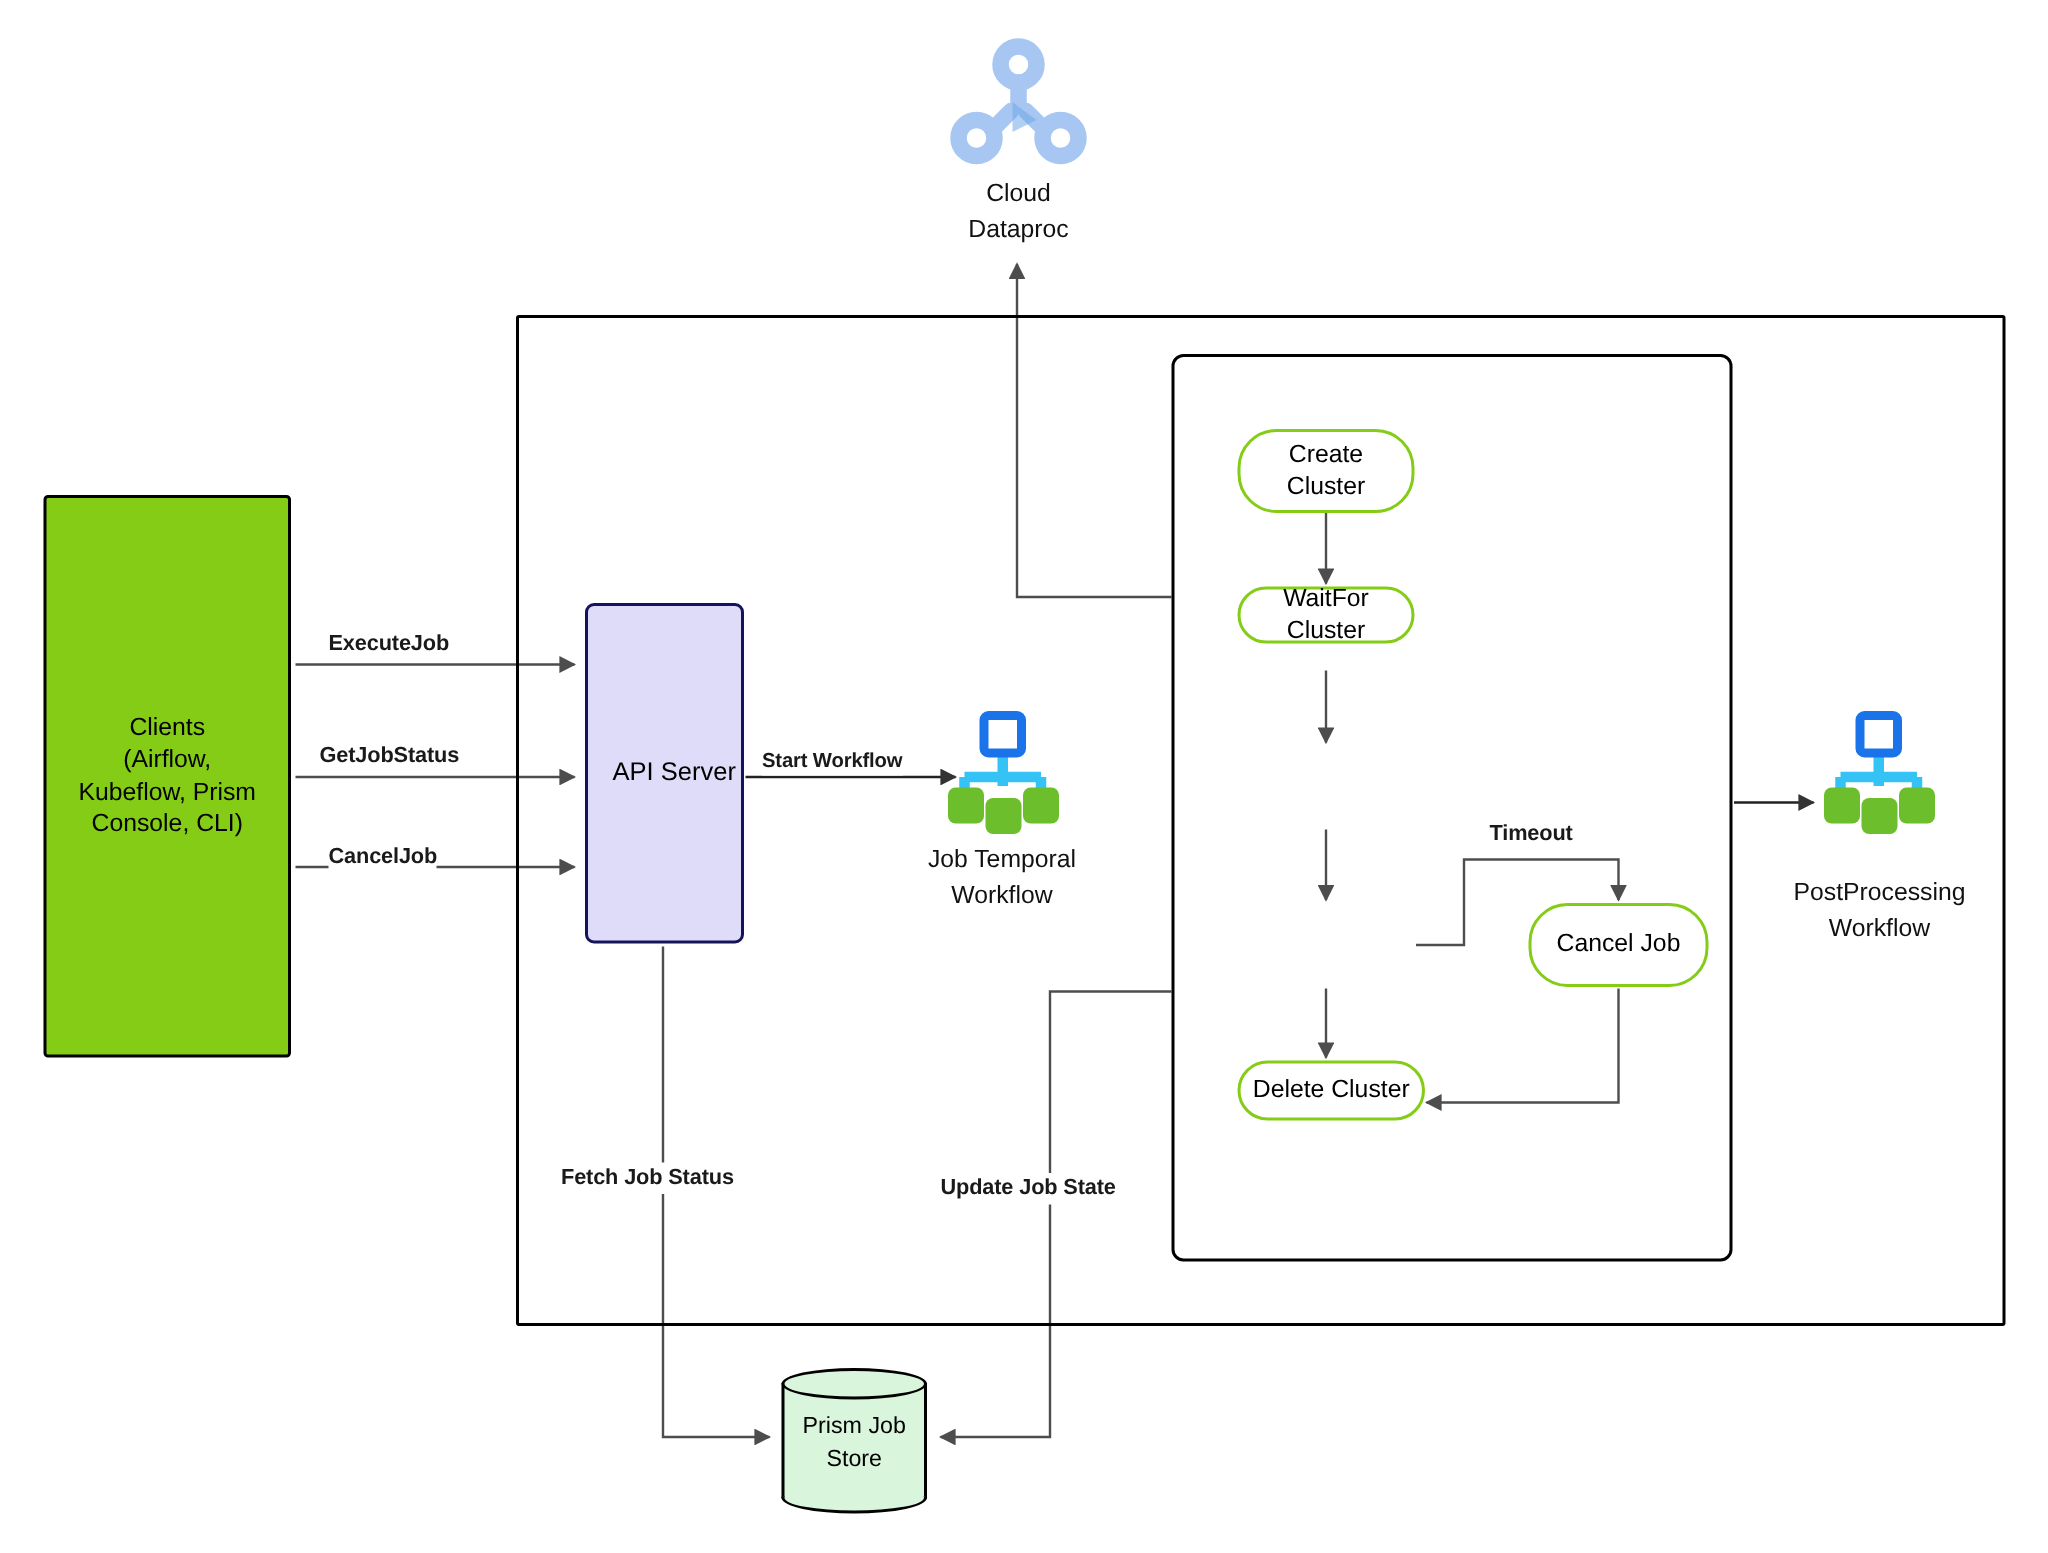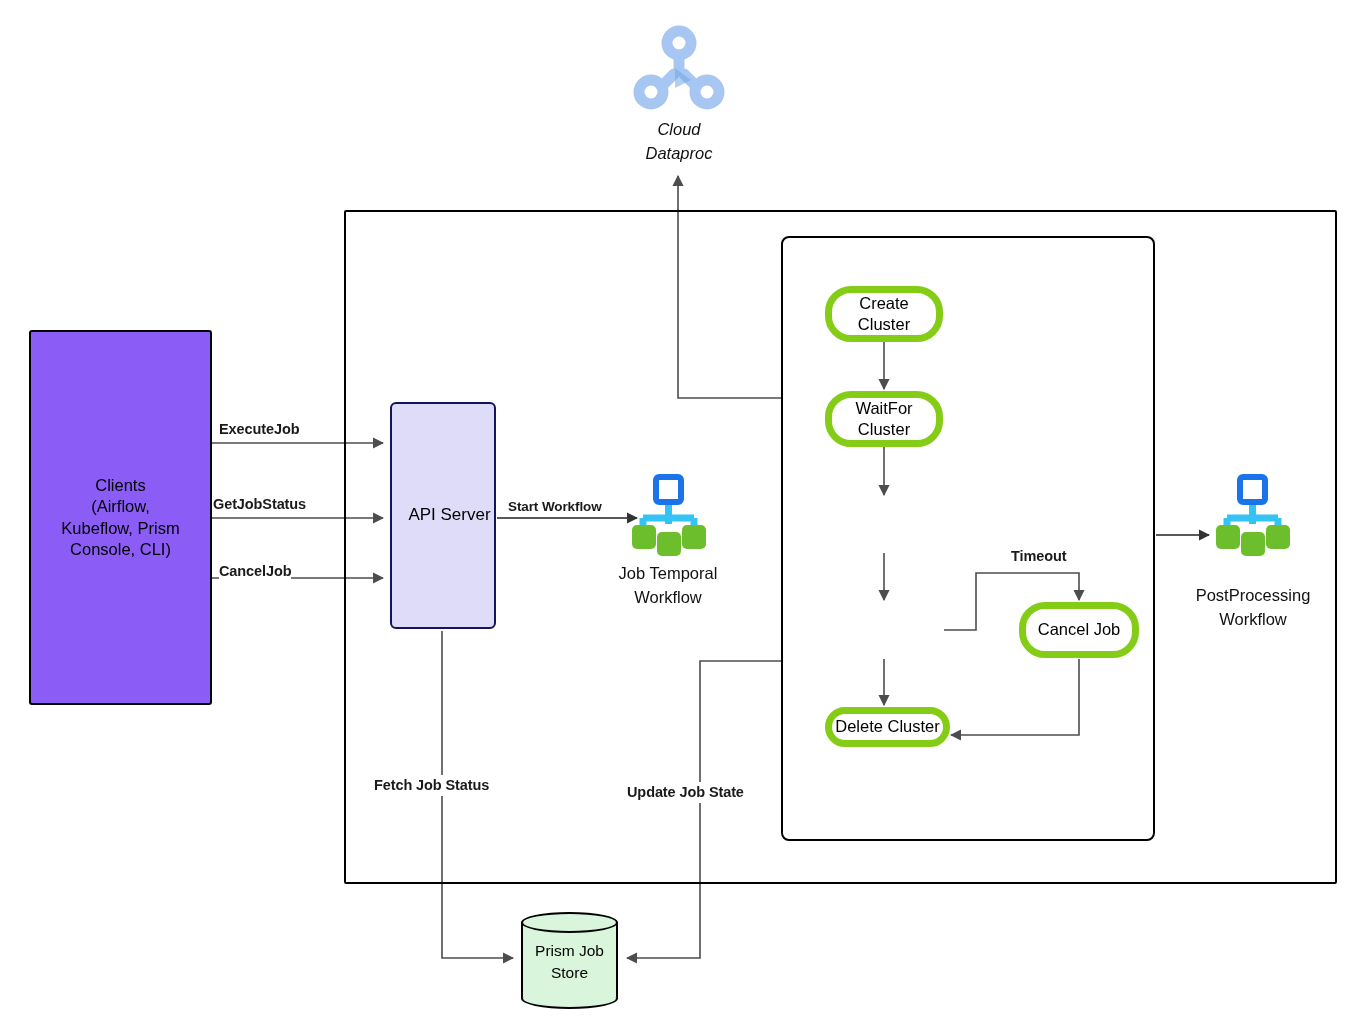--- a/index.html
+++ b/index.html
@@ -76,23 +76,23 @@
     border-radius: 8px;
     box-sizing: border-box;
     background: transparent;
   }
 
   
   .clients-box {
     position: absolute;
     left: 29px;
     top: 330px;
-    width: 183px;
+    width: 165px;
     height: 375px;
-    background: #8b5cf6;
+    background: #84cc16;
     border: 2px solid #000000;
     border-radius: 3px;
     box-sizing: border-box;
     display: flex;
     align-items: center;
     justify-content: center;
   }
   .clients-box .node-text {
     position: static;
     font-size: 16.5px;
@@ -116,21 +116,21 @@
   }
   .api-box .node-text {
     position: static;
     font-size: 17px;
   }
 
   
   .activity {
     position: absolute;
     background: #ffffff;
-    border: 7px solid #84cc16;
+    border: 2px solid #84cc16;
     border-radius: 26px;
     box-sizing: border-box;
     display: flex;
     align-items: center;
     justify-content: center;
     font-size: 16.5px;
     color: #000000;
     text-align: center;
     line-height: 1.3;
     white-space: pre-line;
@@ -248,21 +248,21 @@
         <circle cx="50" cy="19" r="12"></circle>
         <circle cx="22" cy="68" r="12"></circle>
         <circle cx="78" cy="68" r="12"></circle>
         <path d="M 50 31 L 50 46"></path>
         <path d="M 33 62 L 45 50"></path>
         <path d="M 67 62 L 55 50"></path>
       </g>
       <path d="M 46 44 L 62 56 L 46 64 Z" fill="#6FA8E8" opacity="0.55"></path>
     </svg>
   </div>
-  <div class="icon-caption" style="left:608px; top:118px; width:142px;font-style:italic;">Cloud
+  <div class="icon-caption" style="left:608px; top:118px; width:142px;">Cloud
 Dataproc</div>
 
   <div class="clients-box">
     <div class="node-text">Clients
 (Airflow,
 Kubeflow, Prism
 Console, CLI)</div>
   </div>
 
   <div class="api-box">
@@ -299,21 +299,21 @@
       <rect x="26" y="58" width="24" height="24" rx="5" fill="#6DBE2C"></rect>
       <rect x="51" y="51" width="24" height="24" rx="5" fill="#6DBE2C"></rect>
     </svg>
   </div>
   <div class="icon-caption" style="left:1172px; top:584px; width:162px;">PostProcessing
 Workflow</div>
 
   <div class="activity" style="left:825px; top:286px; width:118px; height:56px;">Create
 Cluster</div>
 
-  <div class="activity" style="left:825px; top:391px; width:118px; height:56px;">WaitFor
+  <div class="activity" style="left:825px; top:391px; width:118px; height:38px;">WaitFor
 Cluster</div>
 
 
 
   <div class="activity" style="left:1019px; top:602px; width:120px; height:56px;">Cancel Job</div>
 
   <div class="activity" style="left:825px; top:707px; width:125px; height:40px;">Delete Cluster</div>
 
   <div class="cylinder">
     <div class="cyl-body"></div>
@@ -329,15 +329,15 @@
 
   <div class="edge-label" style="left:219px; top:561px;">CancelJob</div>
 
   <div class="edge-label" style="left:508px; top:497px; font-size:13.5px;">Start Workflow</div>
 
 
   <div class="edge-label" style="left:374px; top:775px;">Fetch Job Status</div>
 
   <div class="edge-label" style="left:627px; top:782px;">Update Job State</div>
 
-  <div class="edge-label" style="left:993px; top:546px;margin-left:18px;">Timeout</div>
+  <div class="edge-label" style="left:993px; top:546px;">Timeout</div>
 
 </div>
 
 </body></html>

